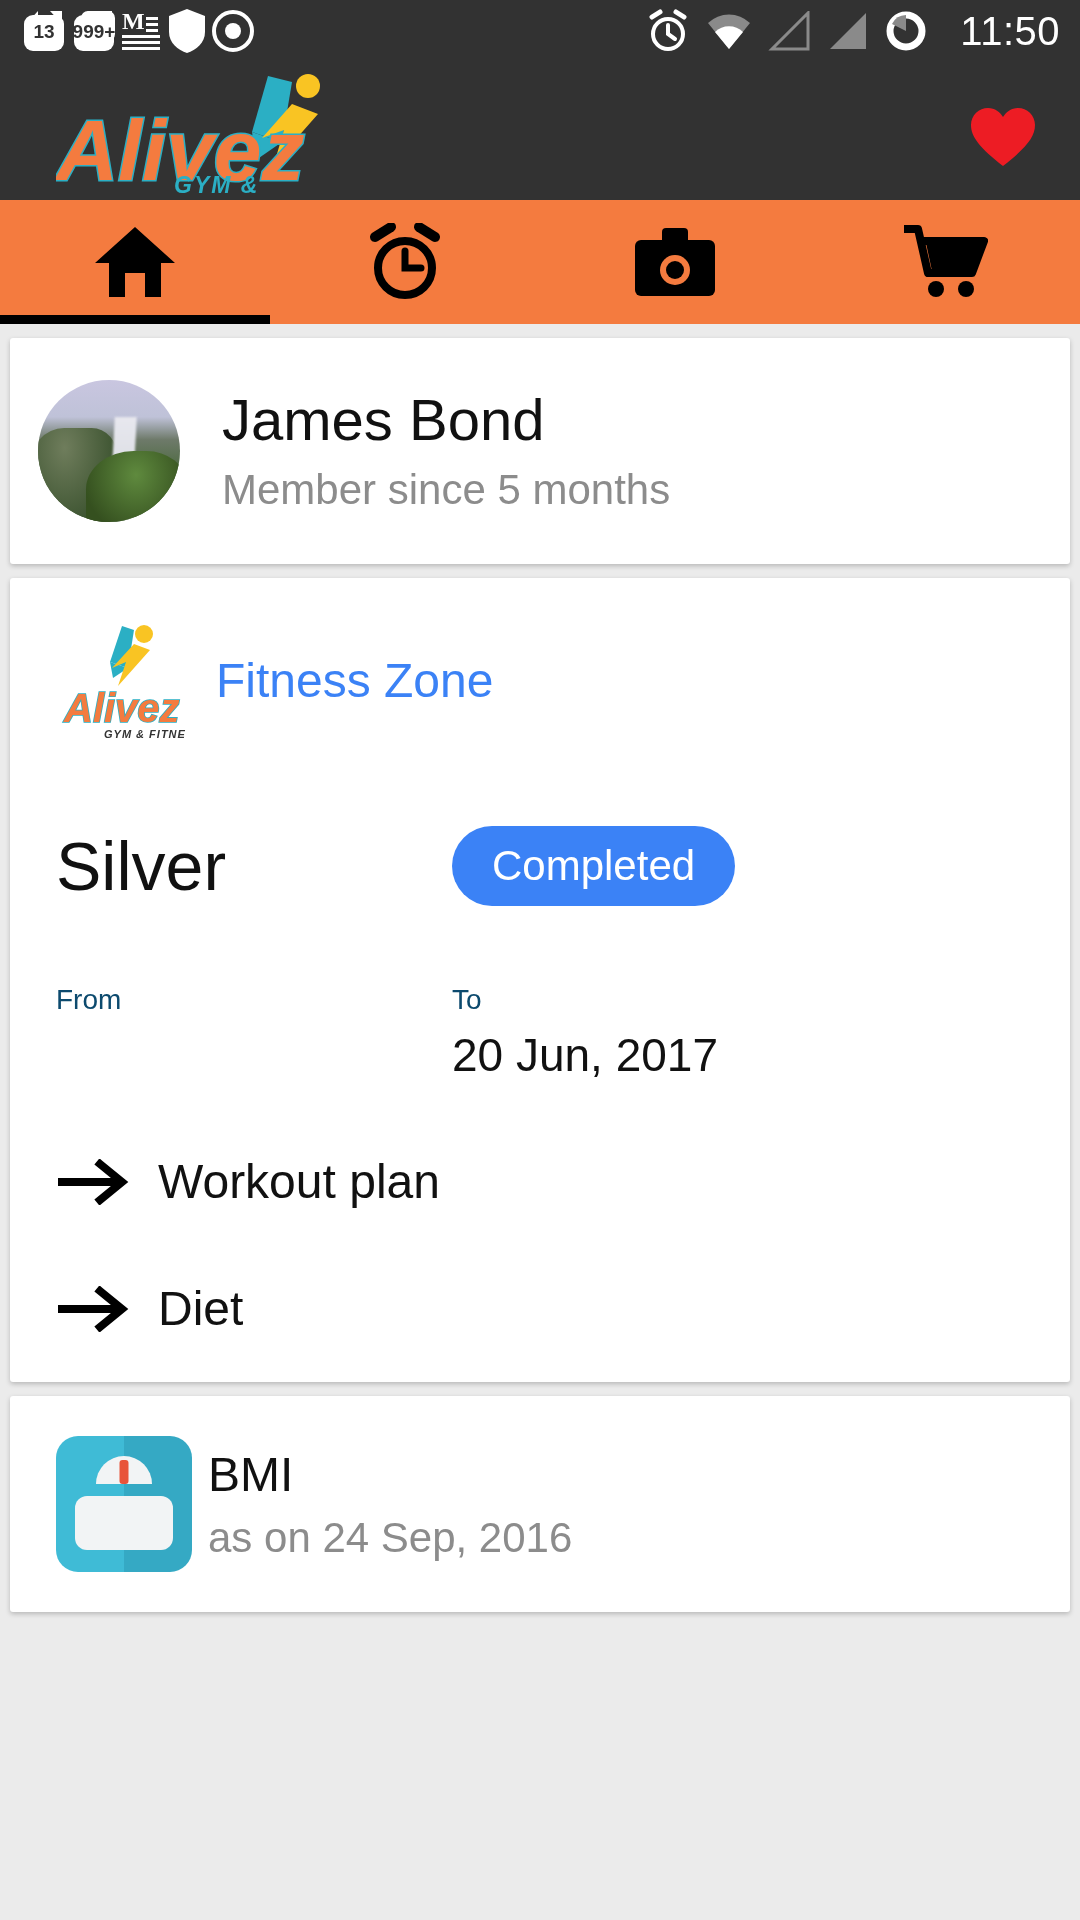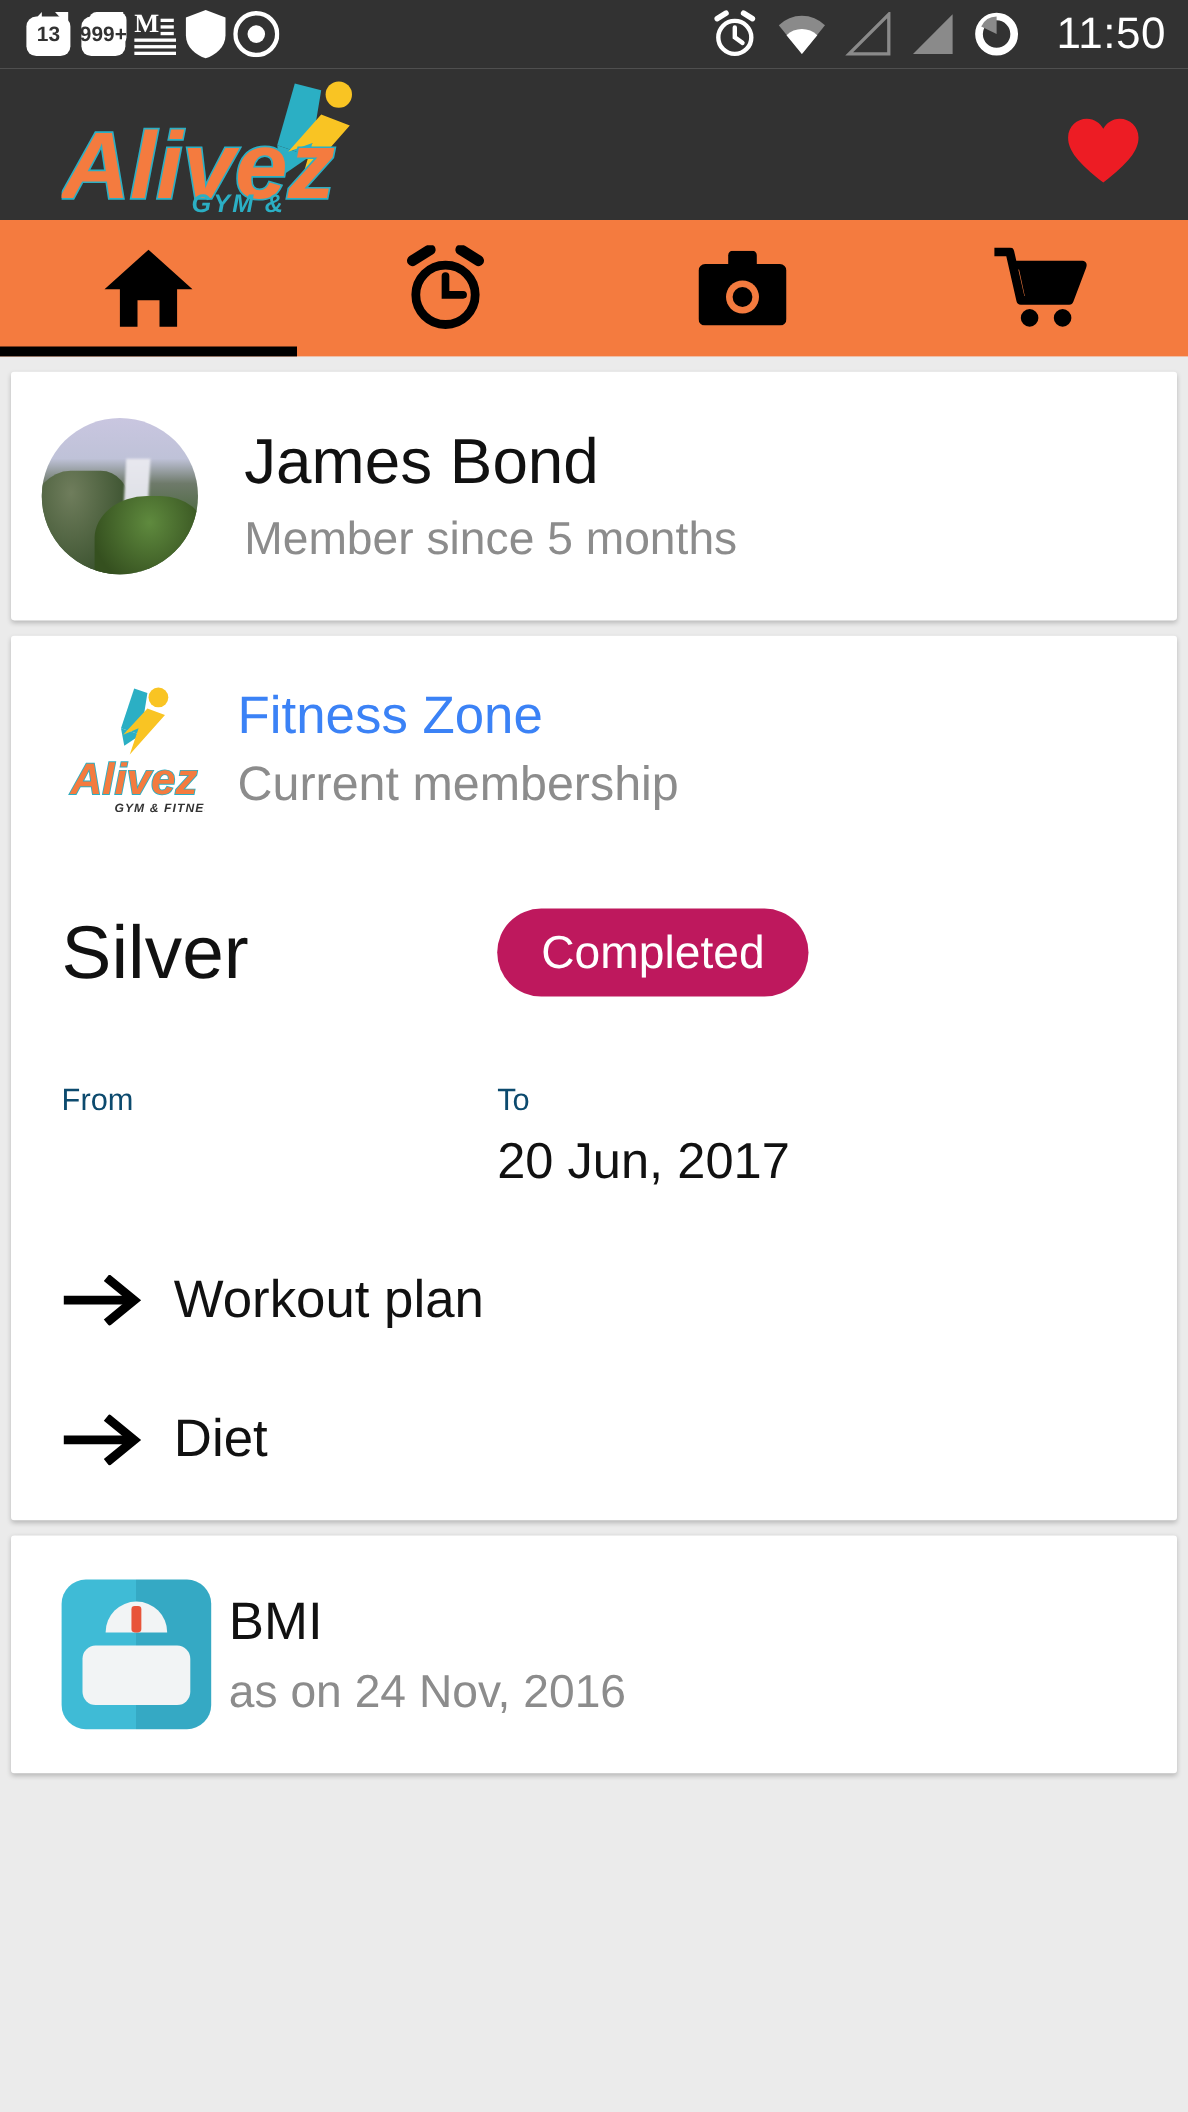--- a/index.html
+++ b/index.html
@@ -126,21 +126,21 @@
   .ms-head-text { margin-left: 30px; }
   .ms-title { font-size: 48px; color: #3b82f6; }
   .ms-sub { font-size: 44px; color: #8c8c8c; margin-top: 10px; }
 
   .ms-plan-row {
     display: flex; align-items: center;
     margin-top: 82px;
   }
   .ms-plan { font-size: 68px; color: #111; width: 396px; }
   .badge {
-    display: inline-block; background: #be185d; color: #fff;
+    display: inline-block; background: #3b82f6; color: #fff;
     font-size: 42px; padding: 16px 40px; border-radius: 50px;
     font-weight: 500;
   }
 
   .ms-dates { display: flex; margin-top: 78px; }
   .ms-date-col { width: 396px; }
   .ms-date-label { font-size: 28px; color: #0c4a6e; }
   .ms-date-value { font-size: 46px; color: #111; margin-top: 12px; }
 
   .ms-link {
@@ -323,21 +323,20 @@
           <path d="M66 10 L78 14 L72 52 L54 46 Z" fill="#2BAFC4"></path>
           <path d="M54 46 L72 52 L57 62 Z" fill="#2BAFC4"></path>
           <path d="M78 28 L94 34 L62 70 L70 46 L56 52 Z" fill="#F9C423"></path>
           <circle cx="88" cy="18" r="9" fill="#F9C423"></circle>
           <text x="8" y="106" font-family="Liberation Sans, sans-serif" font-size="40" font-weight="bold" font-style="italic" fill="#F47B3F" stroke="#2BAFC4" stroke-width="1.6" paint-order="stroke">Alivez</text>
           <text x="48" y="122" font-family="Liberation Sans, sans-serif" font-size="11" font-weight="bold" font-style="italic" fill="#333" letter-spacing="1">GYM &amp; FITNESS</text>
         </svg>
       </div>
       <div class="ms-head-text">
         <div class="ms-title">Fitness Zone</div>
-        <div class="ms-sub">Current membership</div>
       </div>
     </div>
 
     <div class="ms-plan-row">
       <div class="ms-plan">Silver</div>
       <div class="badge">Completed</div>
     </div>
 
     <div class="ms-dates">
       <div class="ms-date-col">
@@ -367,17 +366,17 @@
   </div>
 
   <div class="card bmi">
     <div class="bmi-icon">
       <div class="dial"></div>
         <div class="needle"></div>
         <div class="plate"></div>
     </div>
     <div class="bmi-text">
       <div class="bmi-title">BMI</div>
-      <div class="bmi-sub">as on 24 Nov, 2016</div>
+      <div class="bmi-sub">as on 24 Sep, 2016</div>
     </div>
   </div>
 
 </div>
 
 </body></html>

